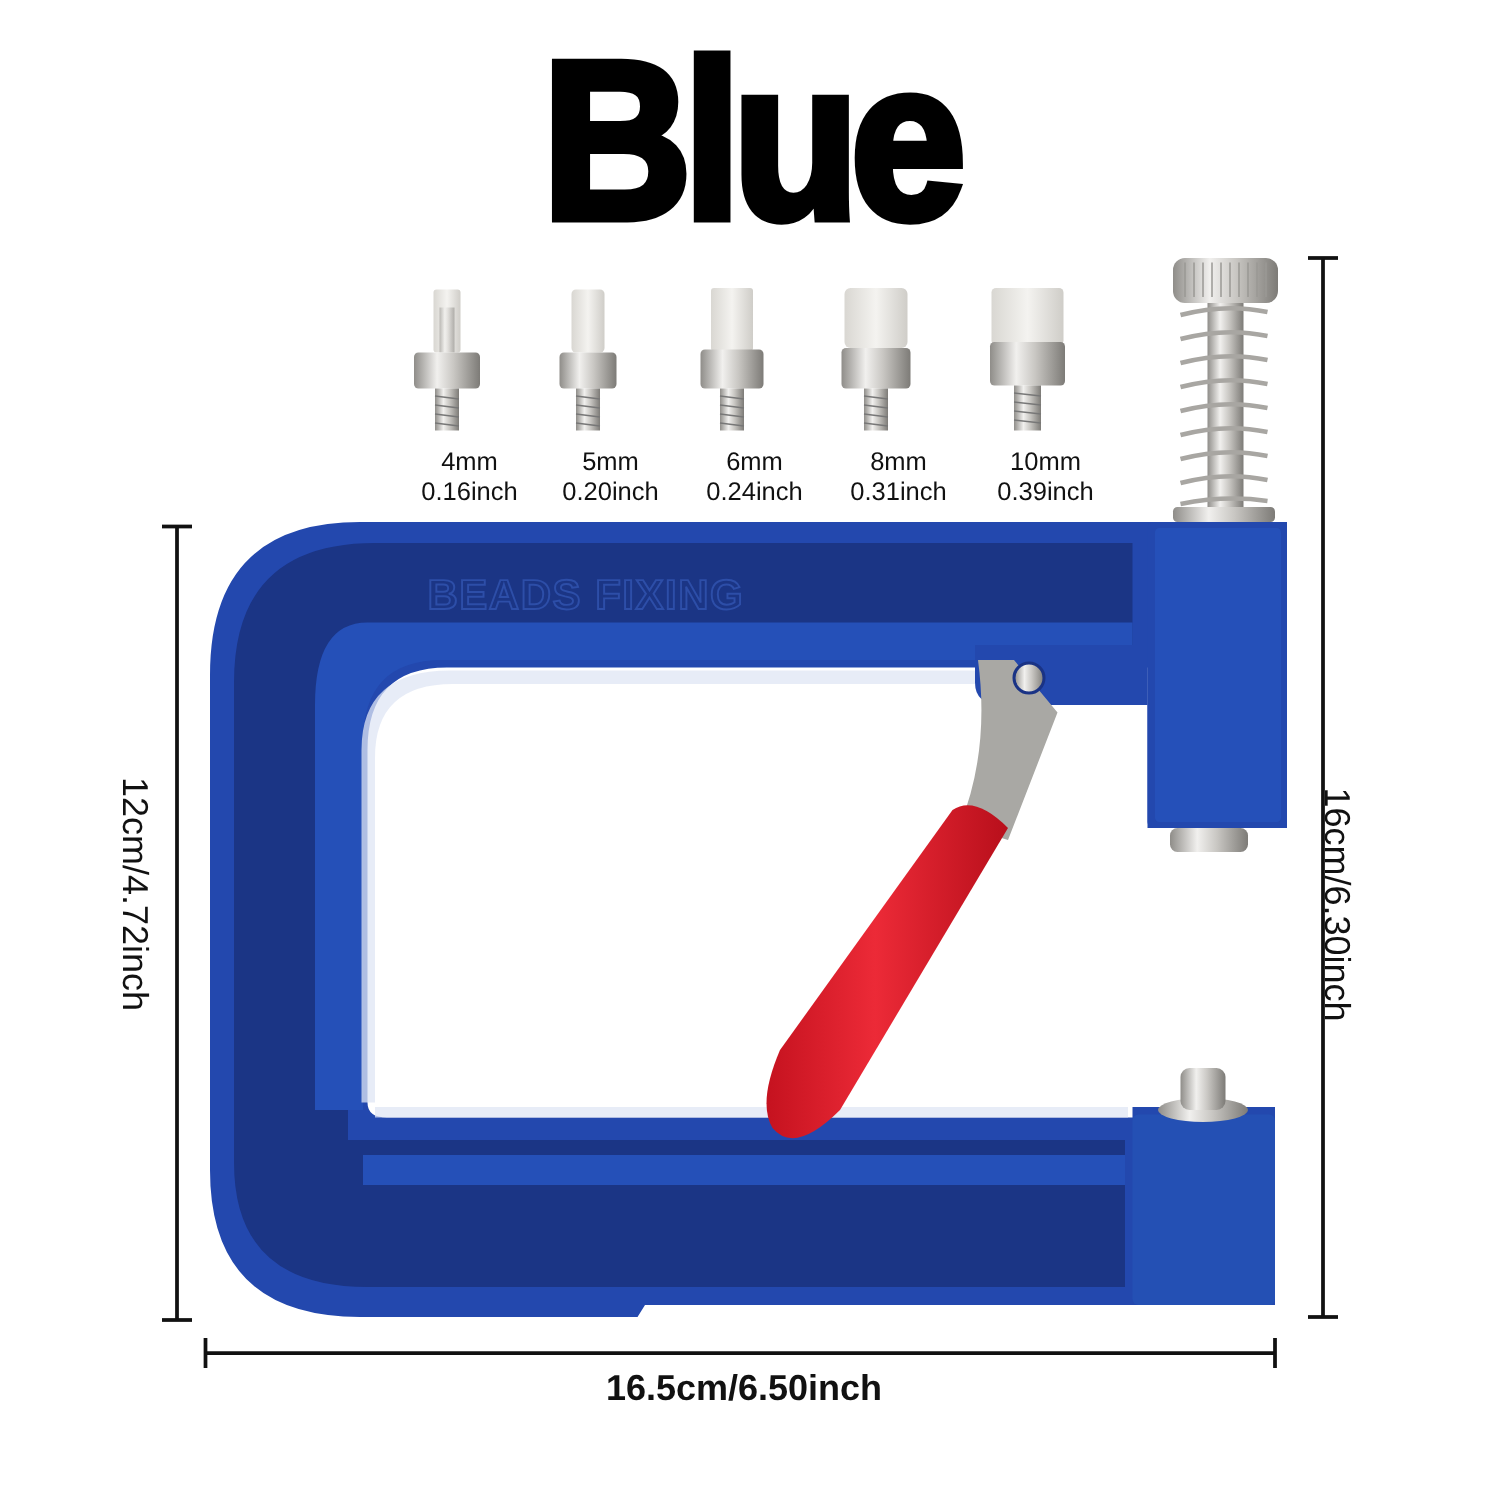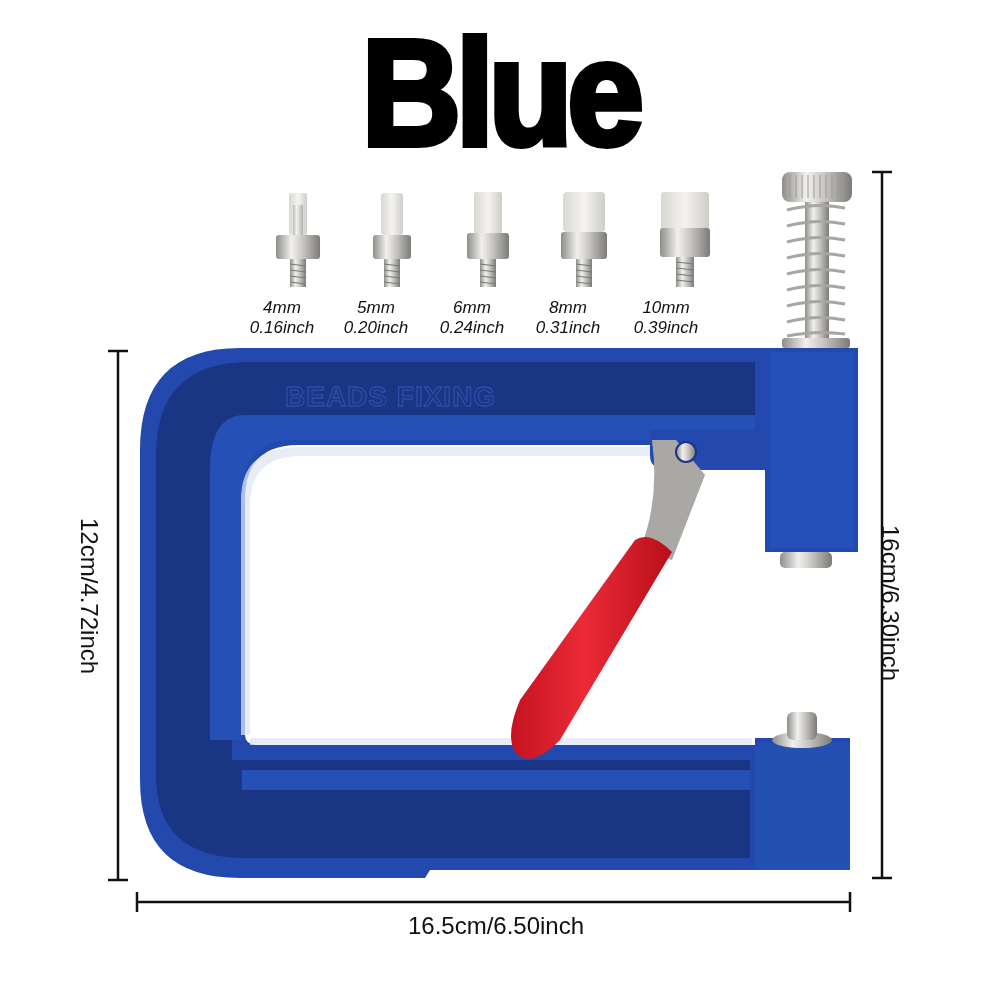--- a/index.html
+++ b/index.html
@@ -4,32 +4,32 @@
 <style>
   html, body { margin: 0; padding: 0; background: #ffffff; }
   body { width: 1000px; height: 1000px; position: relative; overflow: hidden; font-family: "Liberation Sans", sans-serif; }
   .title {
     position: absolute; left: 0; top: 18px; width: 1000px; text-align: center;
     font-family: "Liberation Sans", sans-serif; font-weight: 900; font-size: 150px;
     letter-spacing: -6px; color: #000; line-height: 1;
     transform: scaleX(0.92); transform-origin: center;
   }
   .title span { display: inline-block; -webkit-text-stroke: 6px #000; }
-  .die-labels { position: absolute; top: 298px; left: 242px; width: 480px; height: 42px; font-style: italic; }
+  .die-labels { position: absolute; top: 298px; left: 273px; width: 480px; height: 42px; }
   .die-label {
     position: absolute; top: 0; width: 96px; text-align: center;
     font-size: 17px; line-height: 20px; color: #111;
   }
   .die-label div { white-space: nowrap; }
   svg.art { position: absolute; left: 0; top: 0; }
   .dim-text { position: absolute; font-size: 24px; color: #111; white-space: nowrap; }
   .dim-right { left: 904px; top: 525px; transform-origin: 0 0; transform: translate(0,0) rotate(90deg); }
   .dim-left { left: 103px; top: 518px; transform-origin: 0 0; transform: rotate(90deg); }
   .dim-bottom { left: 0; top: 912px; width: 1000px; text-align: center; }
-  .dim-bottom span { position: relative; left: -4px; }
+  .dim-bottom span { position: relative; left: -4px; font-weight: bold; }
 </style>
 </head>
 <body>
 
 <div class="title">
   <span>Blue</span>
 </div>
 
 <svg class="art" width="1000" height="1000" viewBox="0 0 1000 1000">
   <defs>

